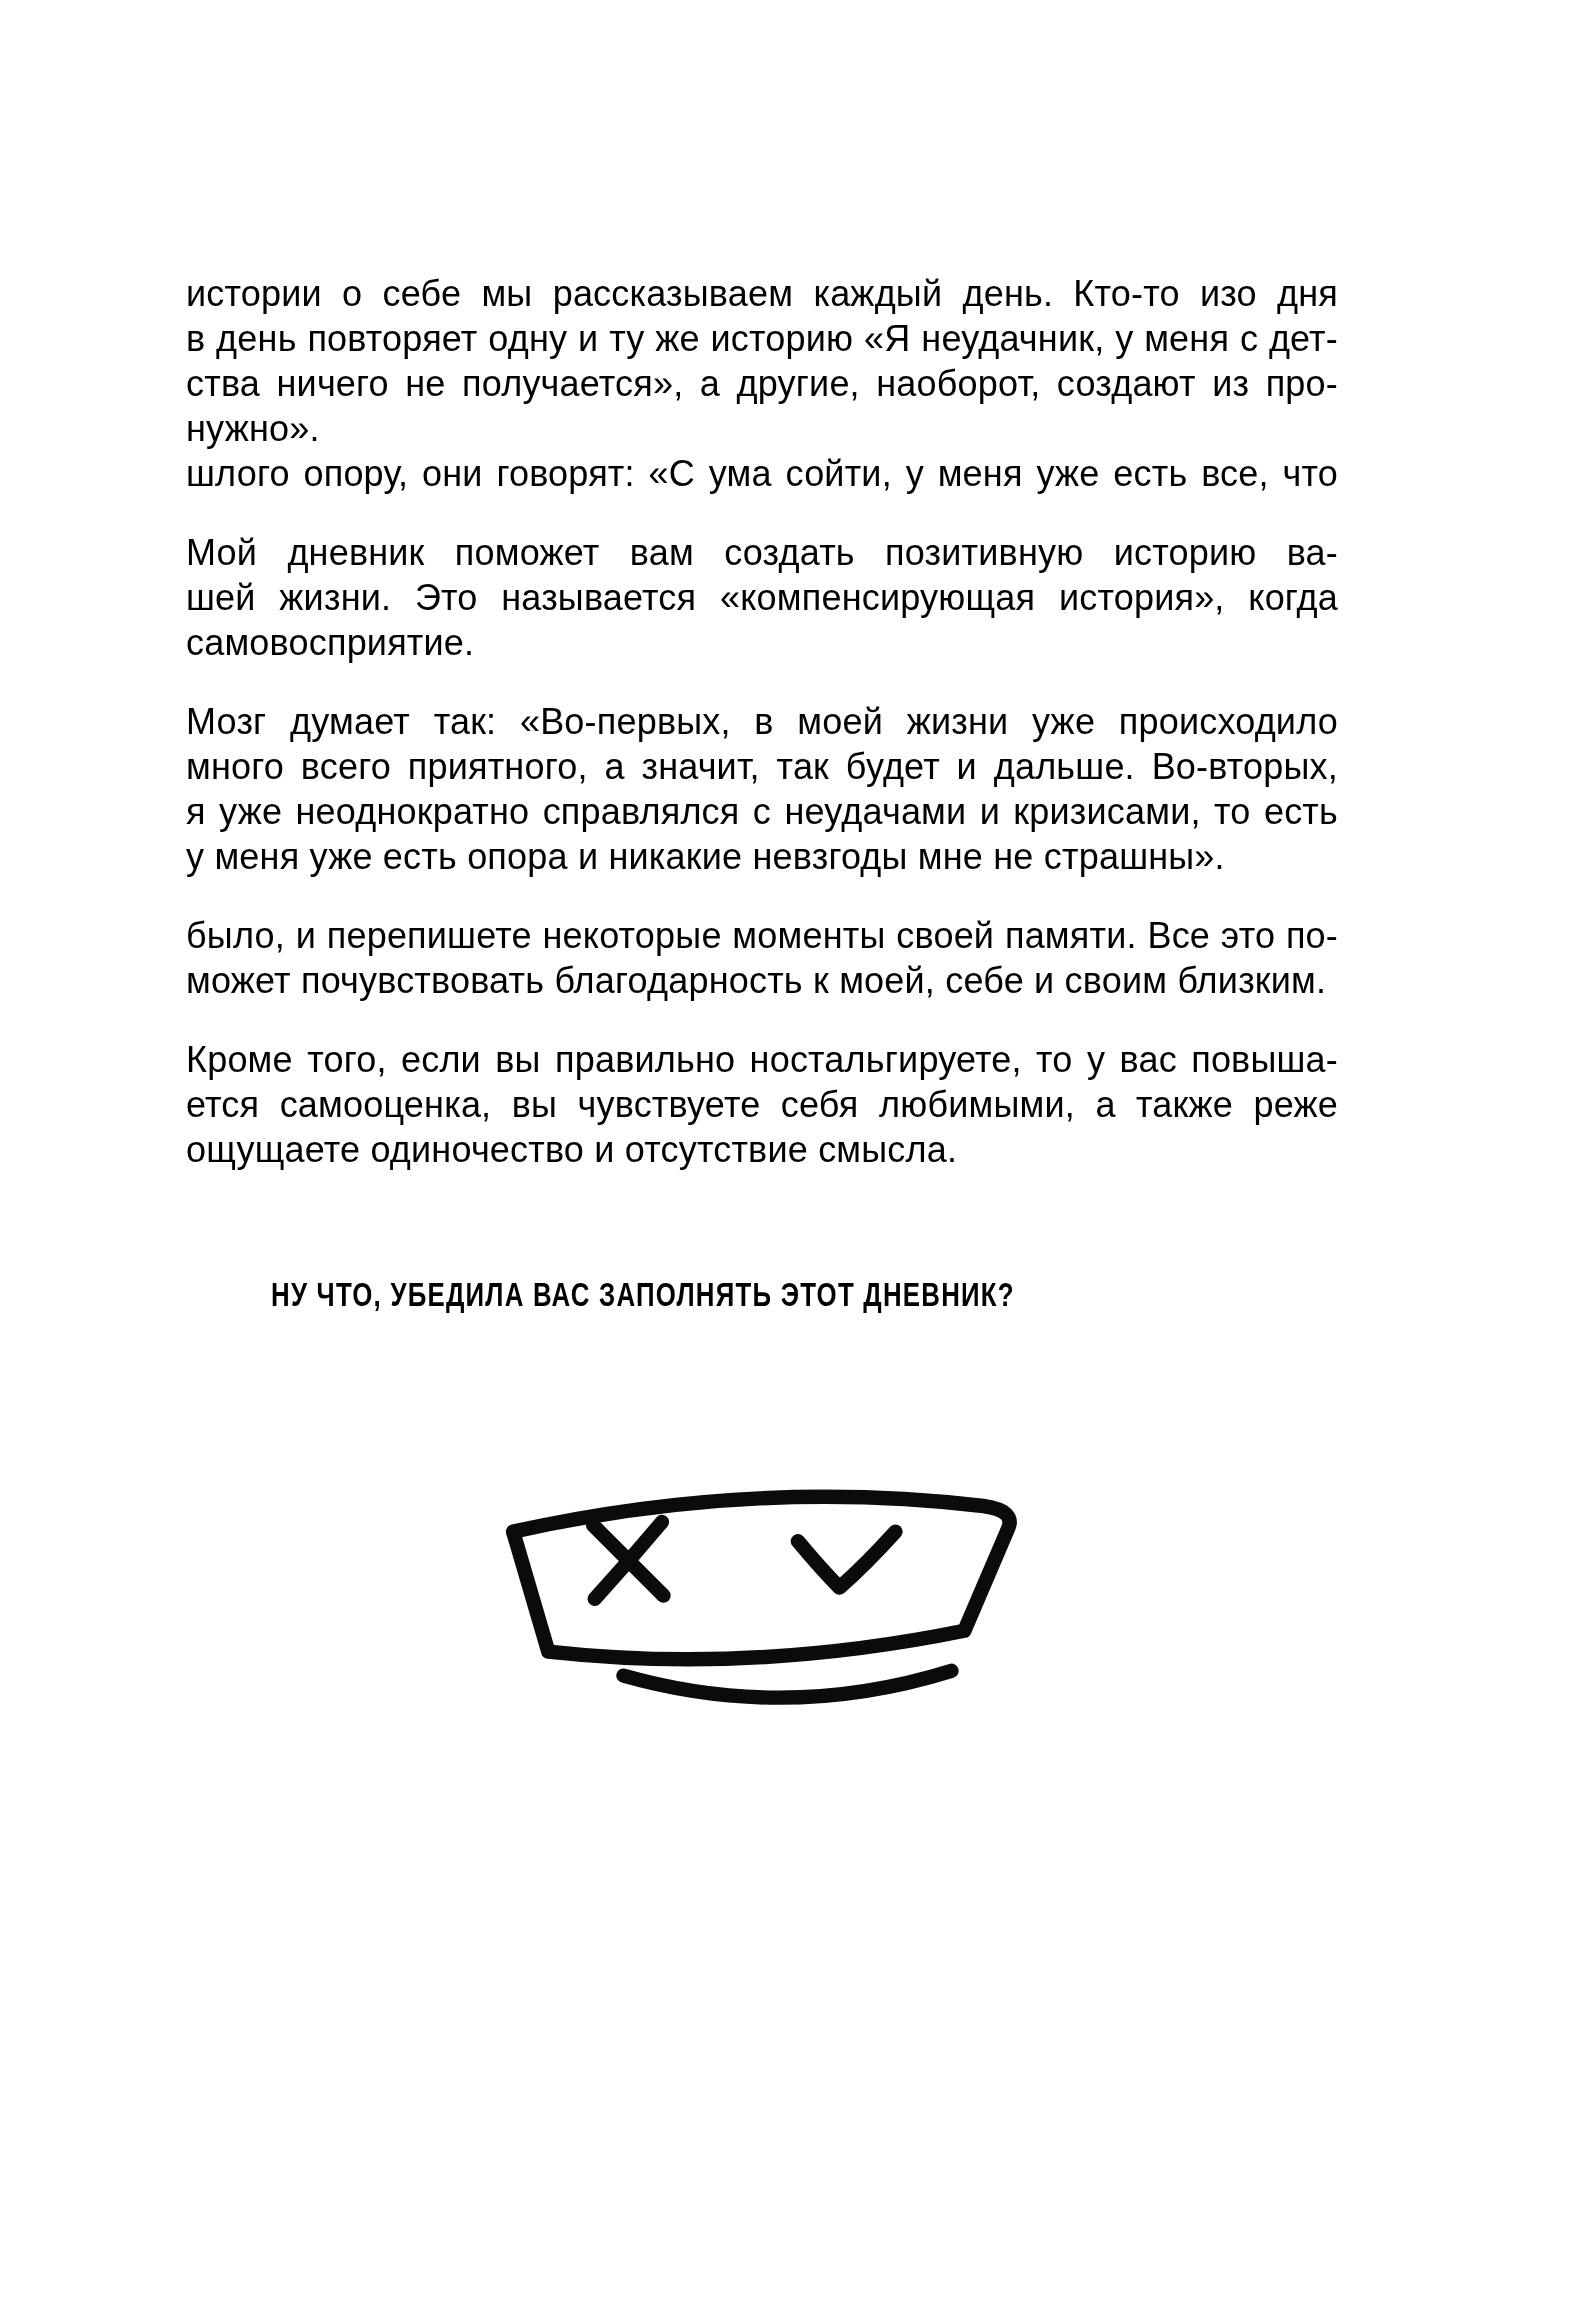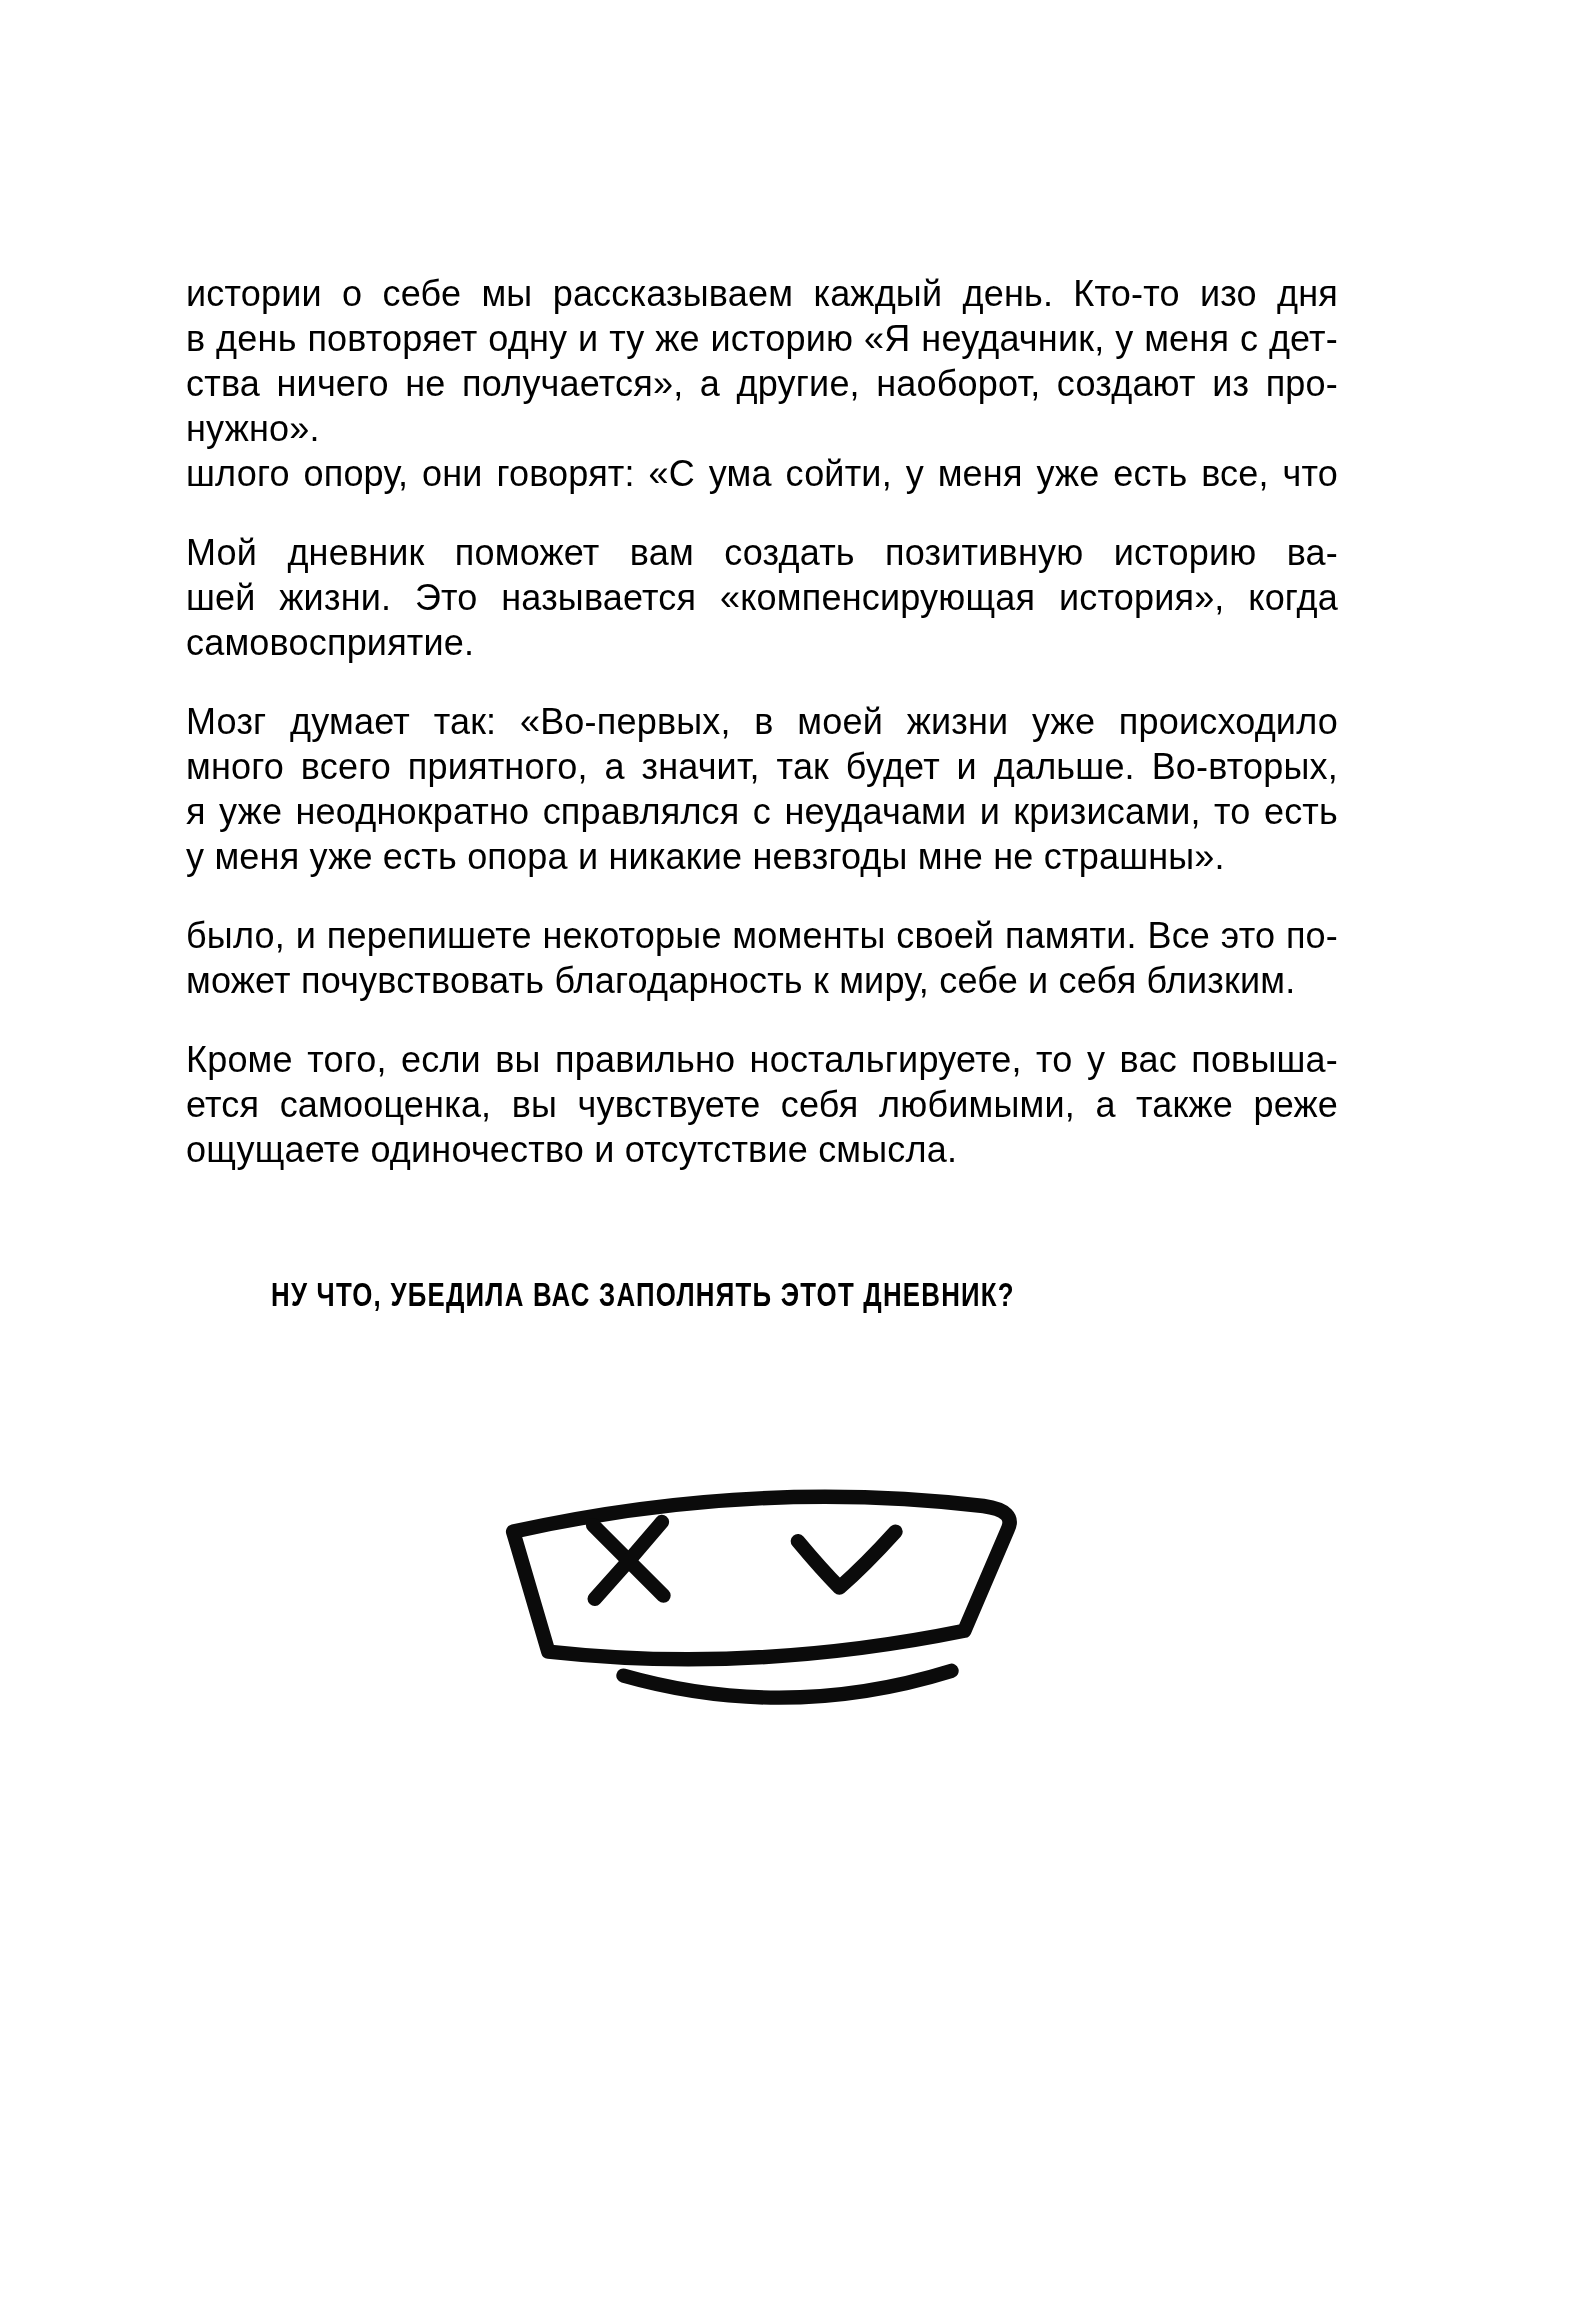--- a/index.html
+++ b/index.html
@@ -83,21 +83,21 @@
         <div class="line final">самовосприятие.</div>
       </div>
       <div class="paragraph">
         <div class="line">Мозг думает так: «Во-первых, в моей жизни уже происходило</div>
         <div class="line">много всего приятного, а значит, так будет и дальше. Во-вторых,</div>
         <div class="line">я уже неоднократно справлялся с неудачами и кризисами, то есть</div>
         <div class="line final">у меня уже есть опора и никакие невзгоды мне не страшны».</div>
       </div>
       <div class="paragraph">
         <div class="line">было, и перепишете некоторые моменты своей памяти. Все это по-</div>
-        <div class="line final">может почувствовать благодарность к миру, себе и себя близким.</div>
+        <div class="line final">может почувствовать благодарность к моей, себе и своим близким.</div>
       </div>
       <div class="paragraph">
         <div class="line">Кроме того, если вы правильно ностальгируете, то у вас повыша-</div>
         <div class="line">ется самооценка, вы чувствуете себя любимыми, а также реже</div>
         <div class="line final">ощущаете одиночество и отсутствие смысла.</div>
       </div>
     </div>
 
   <div class="question">НУ ЧТО, УБЕДИЛА ВАС ЗАПОЛНЯТЬ ЭТОТ ДНЕВНИК?</div>
 

